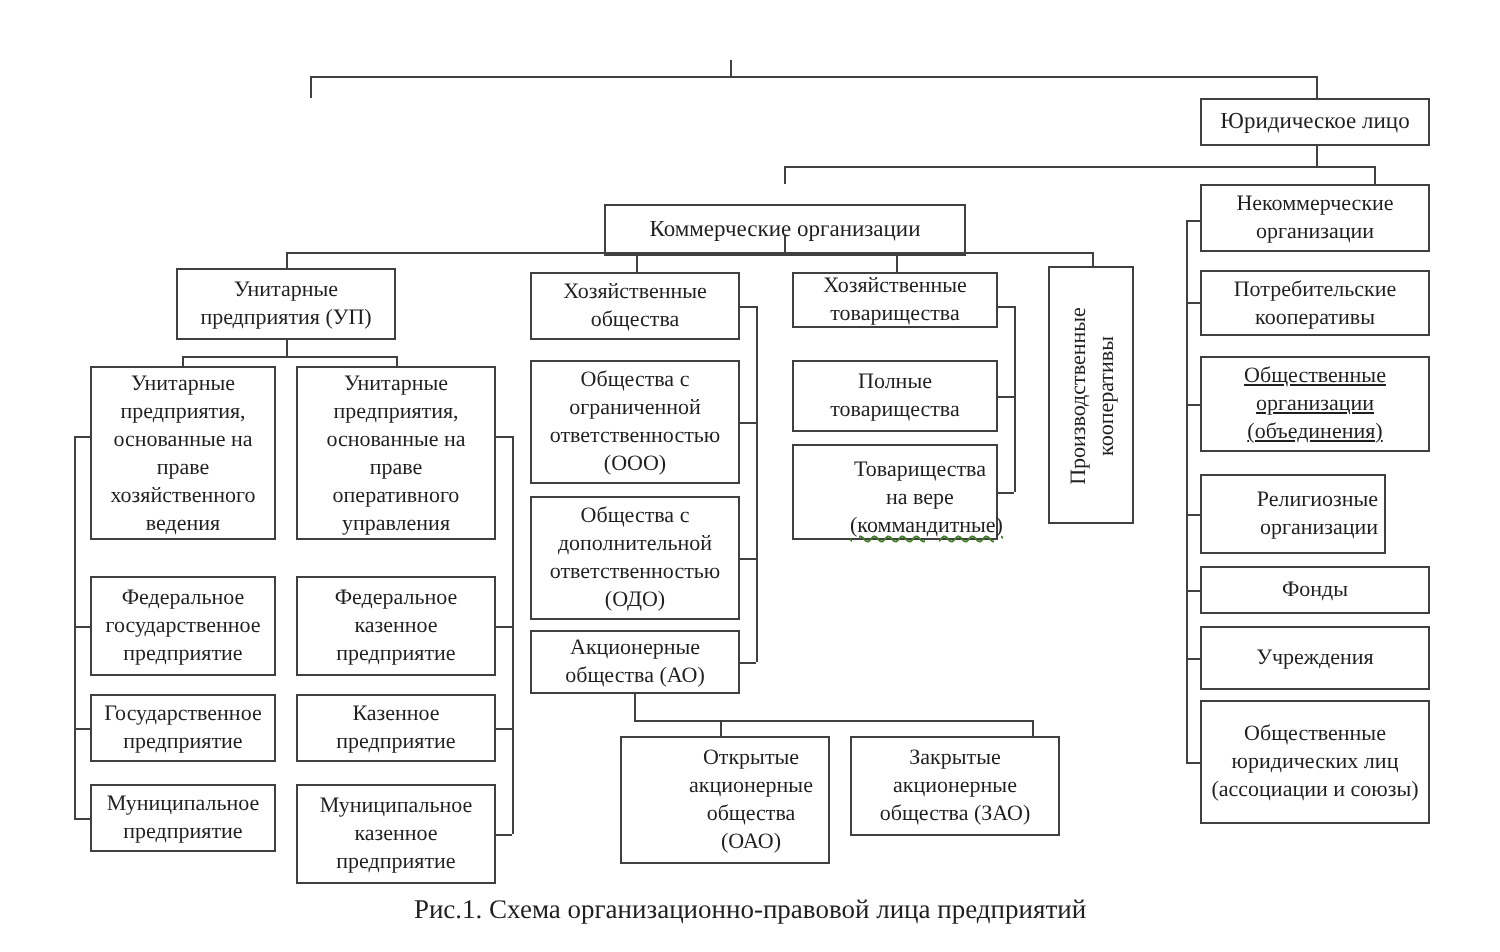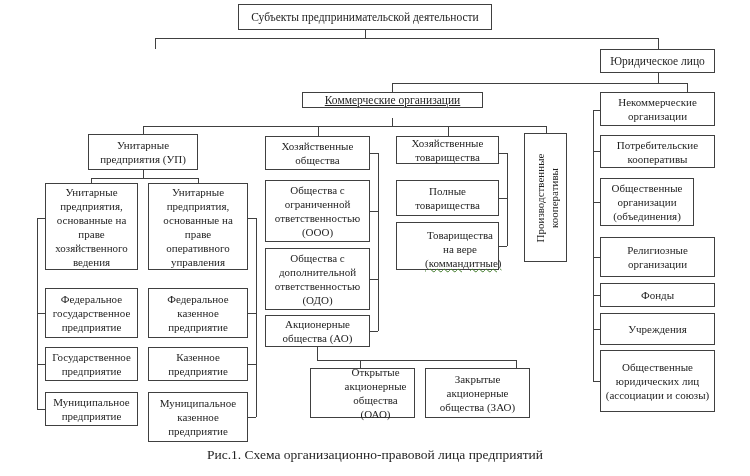--- a/index.html
+++ b/index.html
@@ -31,25 +31,24 @@
   .caption {
     position:absolute; left:0; top:447px; width:750px;
     text-align:center; font-size:13.5px;
   }
 </style>
 </head>
 <body>
 
 <div class="canvas">
 
-  <div class="box big" style="left:238px;top:4px;width:254px;height:26px;">Субъекты предпринимательской деятельности</div>
 
   <div class="box big" style="left:600px;top:49px;width:115px;height:24px;">Юридическое лицо</div>
 
-  <div class="box big" style="left:302px;top:92px;width:181px;height:16px;text-decoration:underline;">Коммерческие организации</div>
+  <div class="box big" style="left:302px;top:102px;width:181px;height:26px;">Коммерческие организации</div>
   <div class="box" style="left:600px;top:92px;width:115px;height:34px;">Некоммерческие организации</div>
 
   <div class="box" style="left:88px;top:134px;width:110px;height:36px;">Унитарные предприятия (УП)</div>
   <div class="box" style="left:265px;top:136px;width:105px;height:34px;">Хозяйственные общества</div>
   <div class="box" style="left:396px;top:136px;width:103px;height:28px;">Хозяйственные товарищества</div>
   <div class="box vbox" style="left:524px;top:133px;width:43px;height:129px;">
     <div class="vtext">Производственные кооперативы</div>
   </div>
 
   <div class="box" style="left:45px;top:183px;width:93px;height:87px;">Унитарные предприятия, основанные на праве хозяйственного ведения</div>
@@ -59,32 +58,32 @@
   <div class="box" style="left:45px;top:392px;width:93px;height:34px;">Муниципальное предприятие</div>
   <div class="box" style="left:45px;top:347px;width:93px;height:34px;">Государственное предприятие</div>
 
   <div class="box" style="left:148px;top:288px;width:100px;height:50px;">Федеральное казенное предприятие</div>
   <div class="box" style="left:148px;top:347px;width:100px;height:34px;">Казенное предприятие</div>
   <div class="box" style="left:148px;top:392px;width:100px;height:50px;">Муниципальное казенное предприятие</div>
 
   <div class="box" style="left:265px;top:180px;width:105px;height:62px;">Общества с ограниченной ответственностью (ООО)</div>
   <div class="box" style="left:265px;top:248px;width:105px;height:62px;">Общества с дополнительной ответственностью (ОДО)</div>
   <div class="box" style="left:265px;top:315px;width:105px;height:32px;">Акционерные общества (АО)</div>
-  <div class="box" style="left:310px;top:368px;width:105px;height:50px;padding-left:29px;">Открытые акционерные общества (ОАО)</div>
+  <div class="box" style="left:310px;top:368px;width:105px;height:64px;padding-left:29px;">Открытые акционерные общества (ОАО)</div>
   <div class="box" style="left:425px;top:368px;width:105px;height:50px;">Закрытые акционерные общества (ЗАО)</div>
 
   <div class="box" style="left:396px;top:180px;width:103px;height:36px;">Полные товарищества</div>
   <div class="box" style="left:396px;top:222px;width:103px;height:48px;display:block;padding-top:5px;padding-left:28px;">
     <span>Товарищества на вере</span><br>
     <span class="squig">(коммандитные)</span>
   </div>
 
   <div class="box" style="left:600px;top:135px;width:115px;height:33px;">Потребительские кооперативы</div>
-  <div class="box" style="left:600px;top:178px;width:94px;height:48px;">Общественные организации (объединения)</div>
-  <div class="box" style="left:600px;top:237px;width:115px;height:40px;">Религиозные организации</div>
+  <div class="box" style="left:600px;top:178px;width:115px;height:48px;text-decoration:underline;">Общественные организации (объединения)</div>
+  <div class="box" style="left:600px;top:237px;width:93px;height:40px;text-align:right;">Религиозные организации</div>
   <div class="box" style="left:600px;top:283px;width:115px;height:24px;">Фонды</div>
   <div class="box" style="left:600px;top:313px;width:115px;height:32px;">Учреждения</div>
   <div class="box" style="left:600px;top:350px;width:115px;height:62px;">Общественные юридических лиц (ассоциации и союзы)</div>
 
   <div class="vl" style="left:365px;top:30px;height:8px;"></div>
   <div class="hl" style="left:155px;top:38px;width:503px;"></div>
   <div class="vl" style="left:155px;top:38px;height:11px;"></div>
   <div class="vl" style="left:658px;top:38px;height:11px;"></div>
 
   <div class="vl" style="left:658px;top:73px;height:10px;"></div>

